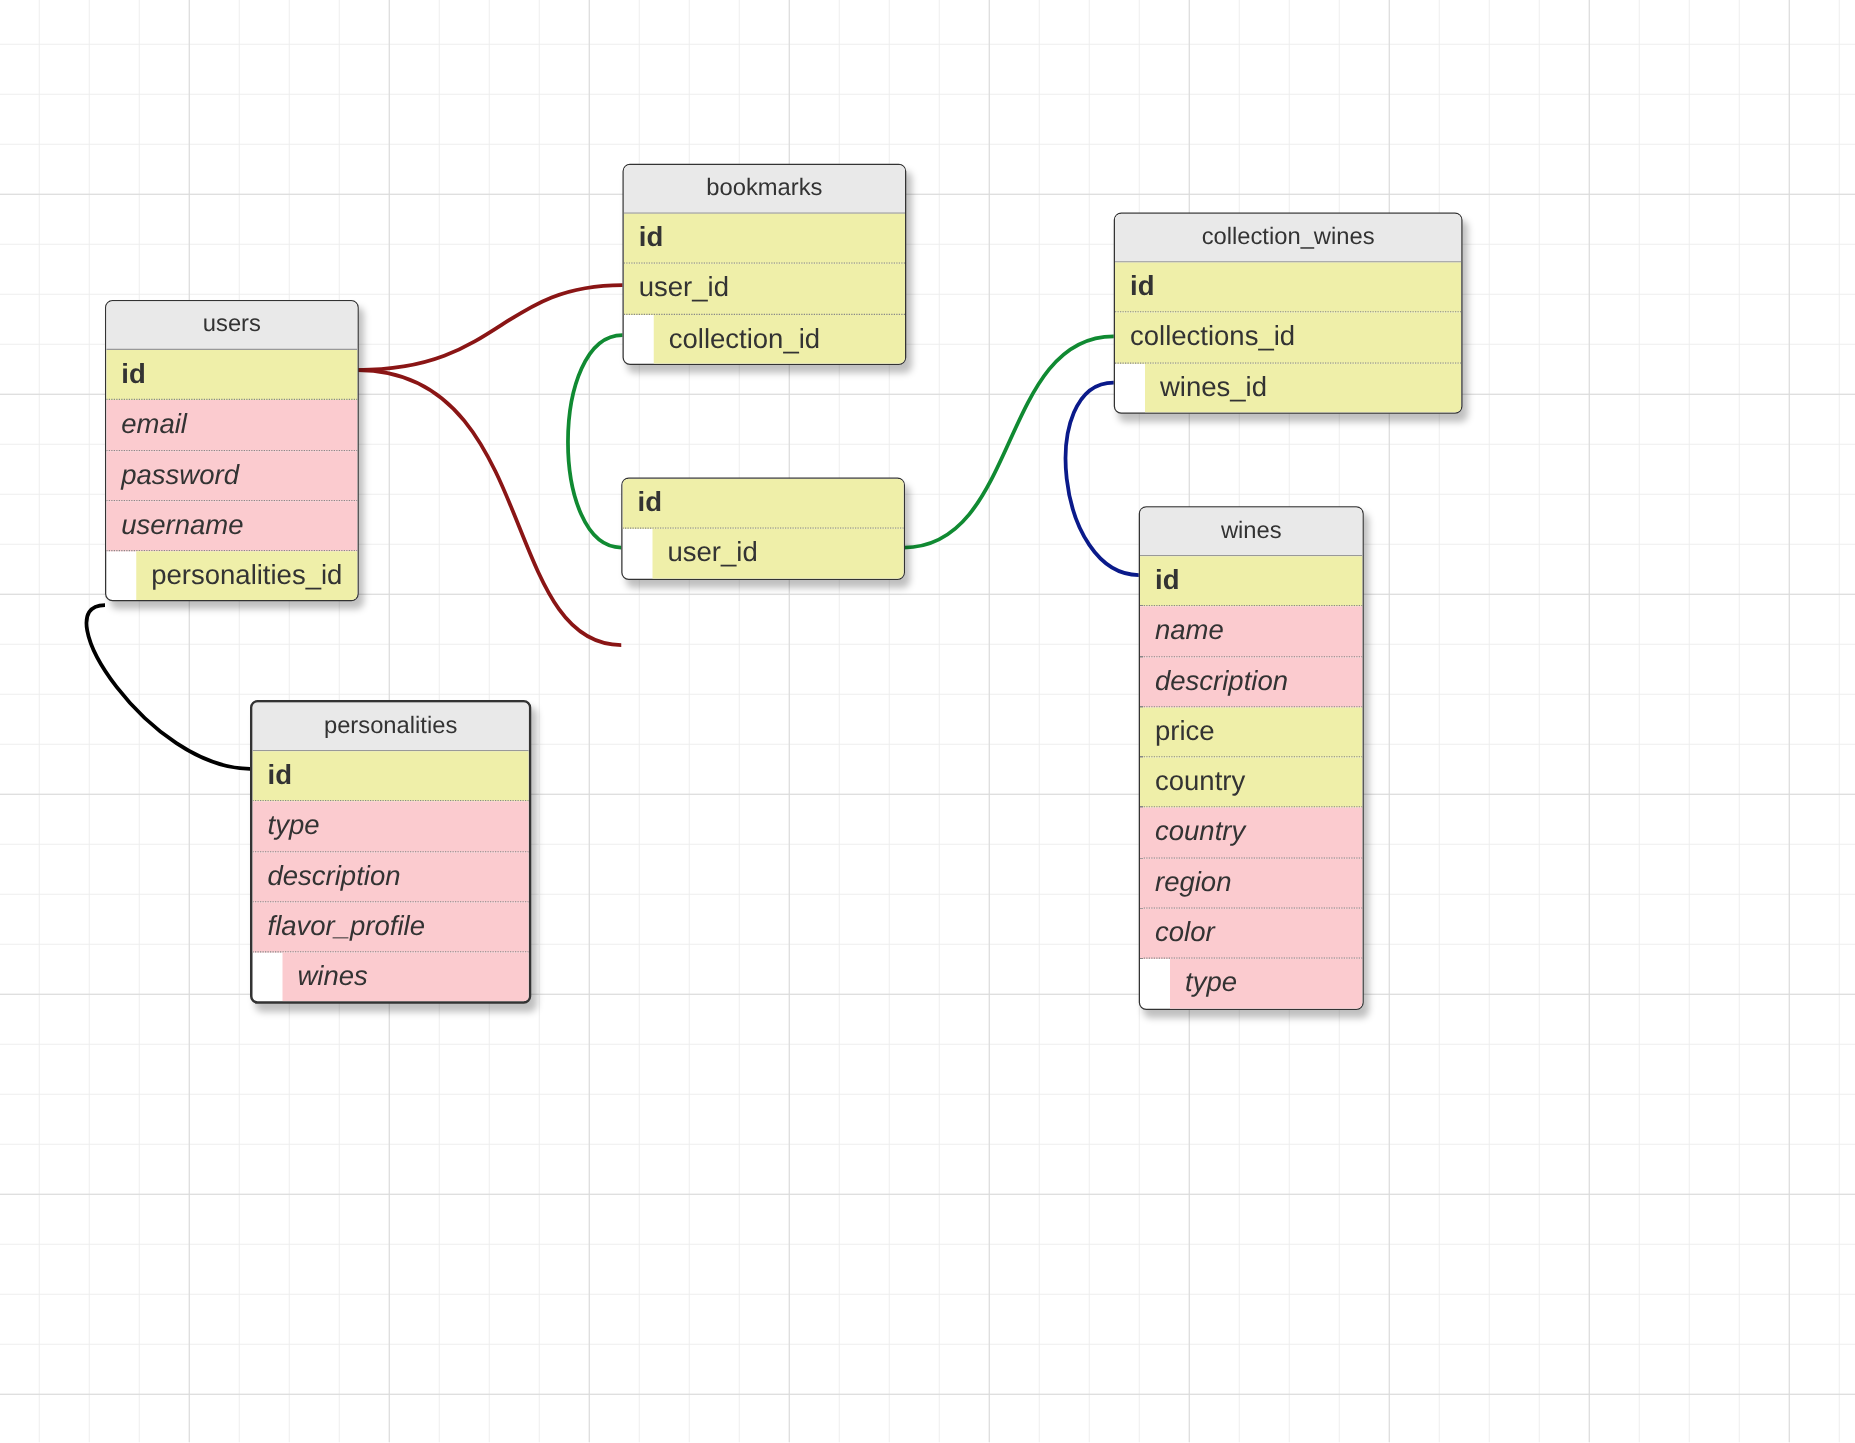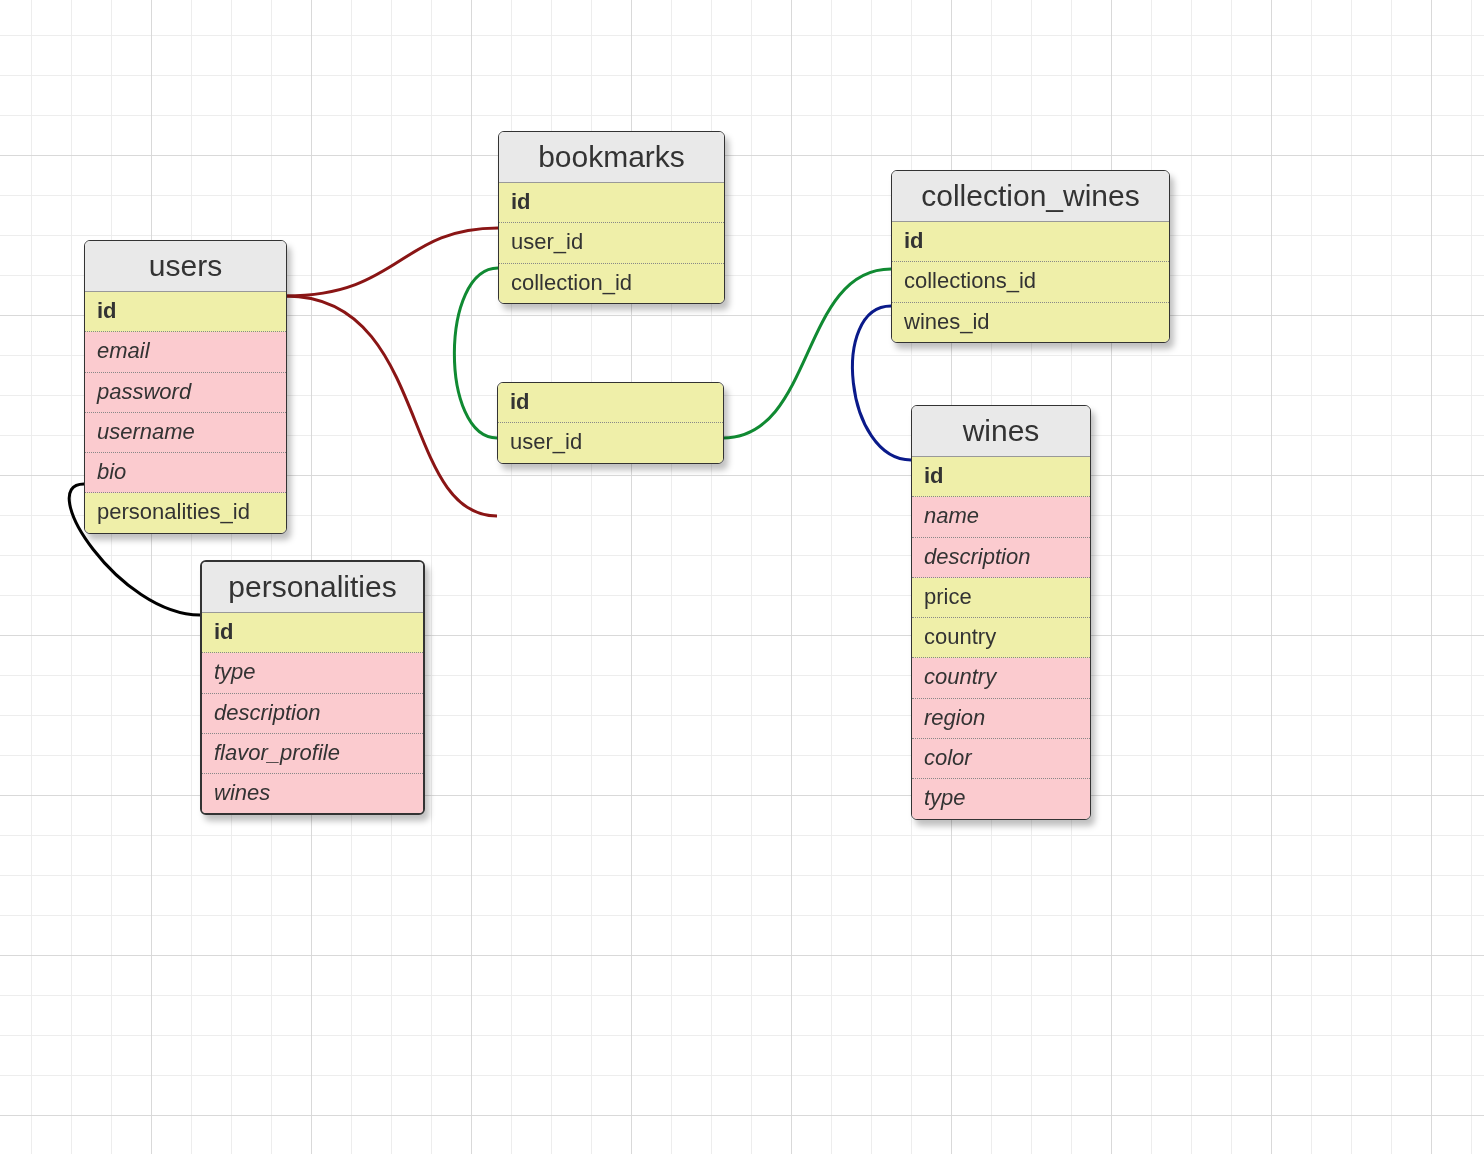--- a/index.html
+++ b/index.html
@@ -48,33 +48,33 @@
     background: #fff;
     box-shadow: 4px 6px 6px rgba(0,0,0,.25);
     overflow: hidden;
   }
   .entity.thick {
     border-width: 2px;
   }
   .entity .title {
     background: #e9e9e9;
     text-align: center;
-    font-size: 30px;
+    font-size: 19px;
     color: #333;
     padding: 8px 8px;
     border-bottom: 1px solid #999;
   }
   .entity .row {
     font-size: 22px;
     color: #333;
     padding: 6px 23px 8px 12px;
     border-bottom: 1px dotted #888;
     line-height: 1.15;
   }
-  .entity .row:last-child { border-bottom: none; }
+  .entity .row:last-child { border-bottom: none; margin-left: 24px; }
   .row.pk {
     background: #efefa9;
     font-weight: 700;
   }
   .row.fk {
     background: #efefa9;
   }
   .row.attr {
     background: #fbcbcf;
     font-style: italic;
@@ -99,21 +99,20 @@
 
     <path d="M 84 484 C 34 484, 120 615, 200 615" fill="none" stroke="#000000" stroke-width="3"></path>
   </svg>
 
   <div class="entity" style="left:84px; top:240px; width:201px;">
     <div class="title">users</div>
     <div class="row pk">id</div>
     <div class="row attr">email</div>
     <div class="row attr">password</div>
     <div class="row attr">username</div>
-    <div class="row attr">bio</div>
     <div class="row fk">personalities_id</div>
   </div>
 
   <div class="entity thick" style="left:200px; top:560px; width:221px;">
     <div class="title">personalities</div>
     <div class="row pk">id</div>
     <div class="row attr">type</div>
     <div class="row attr">description</div>
     <div class="row attr">flavor_profile</div>
     <div class="row attr">wines</div>

